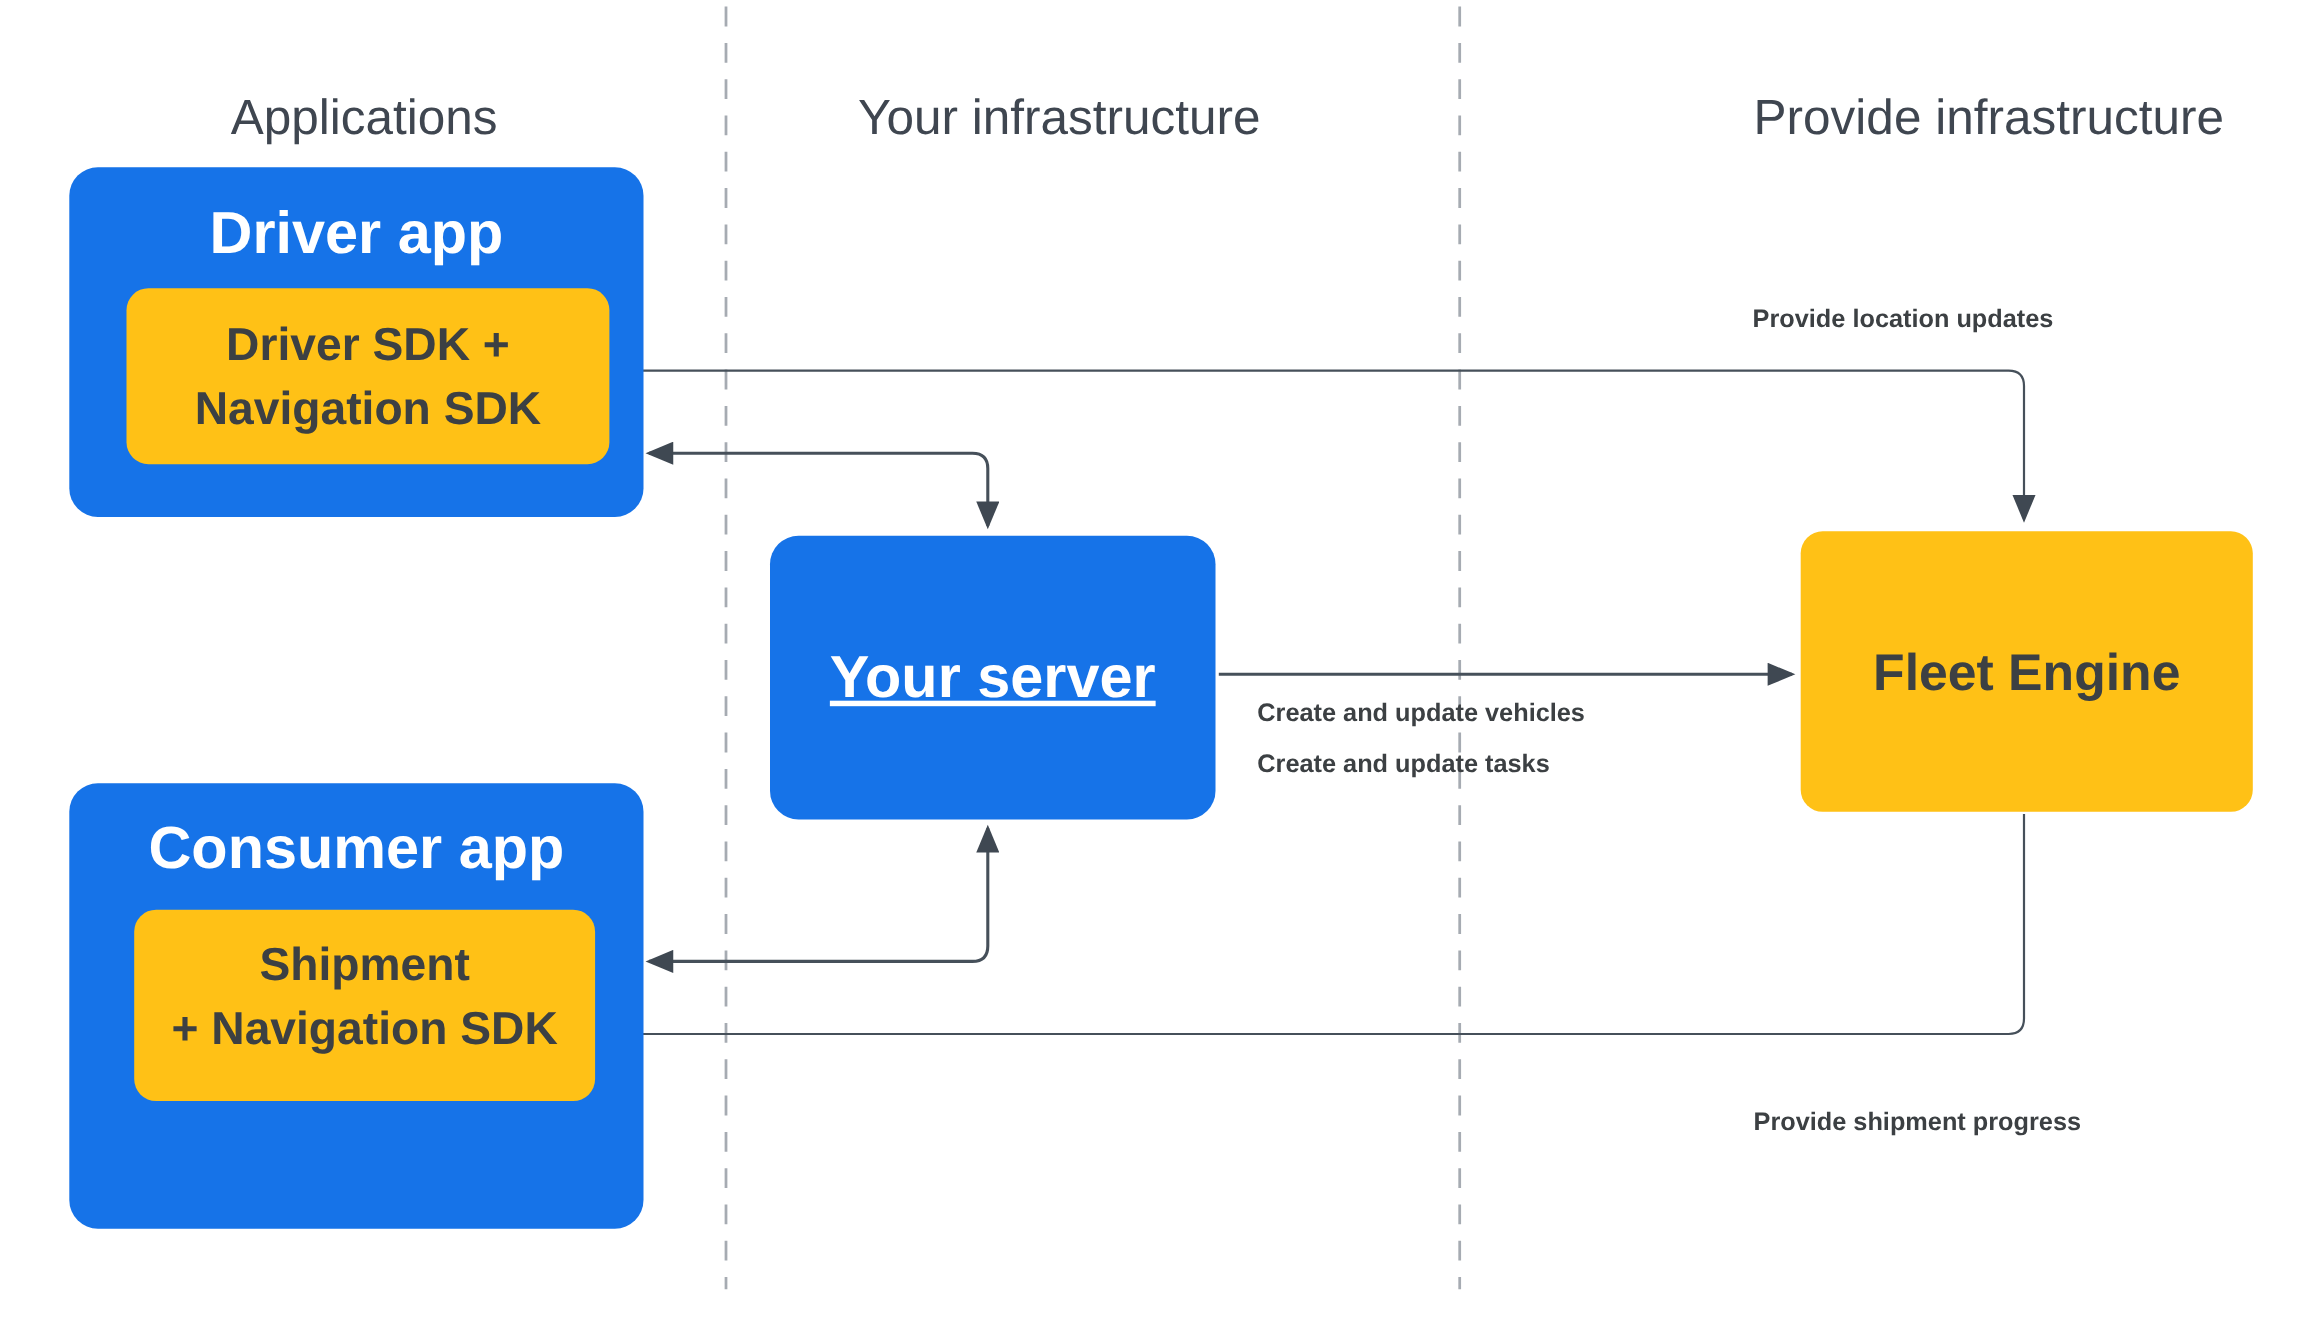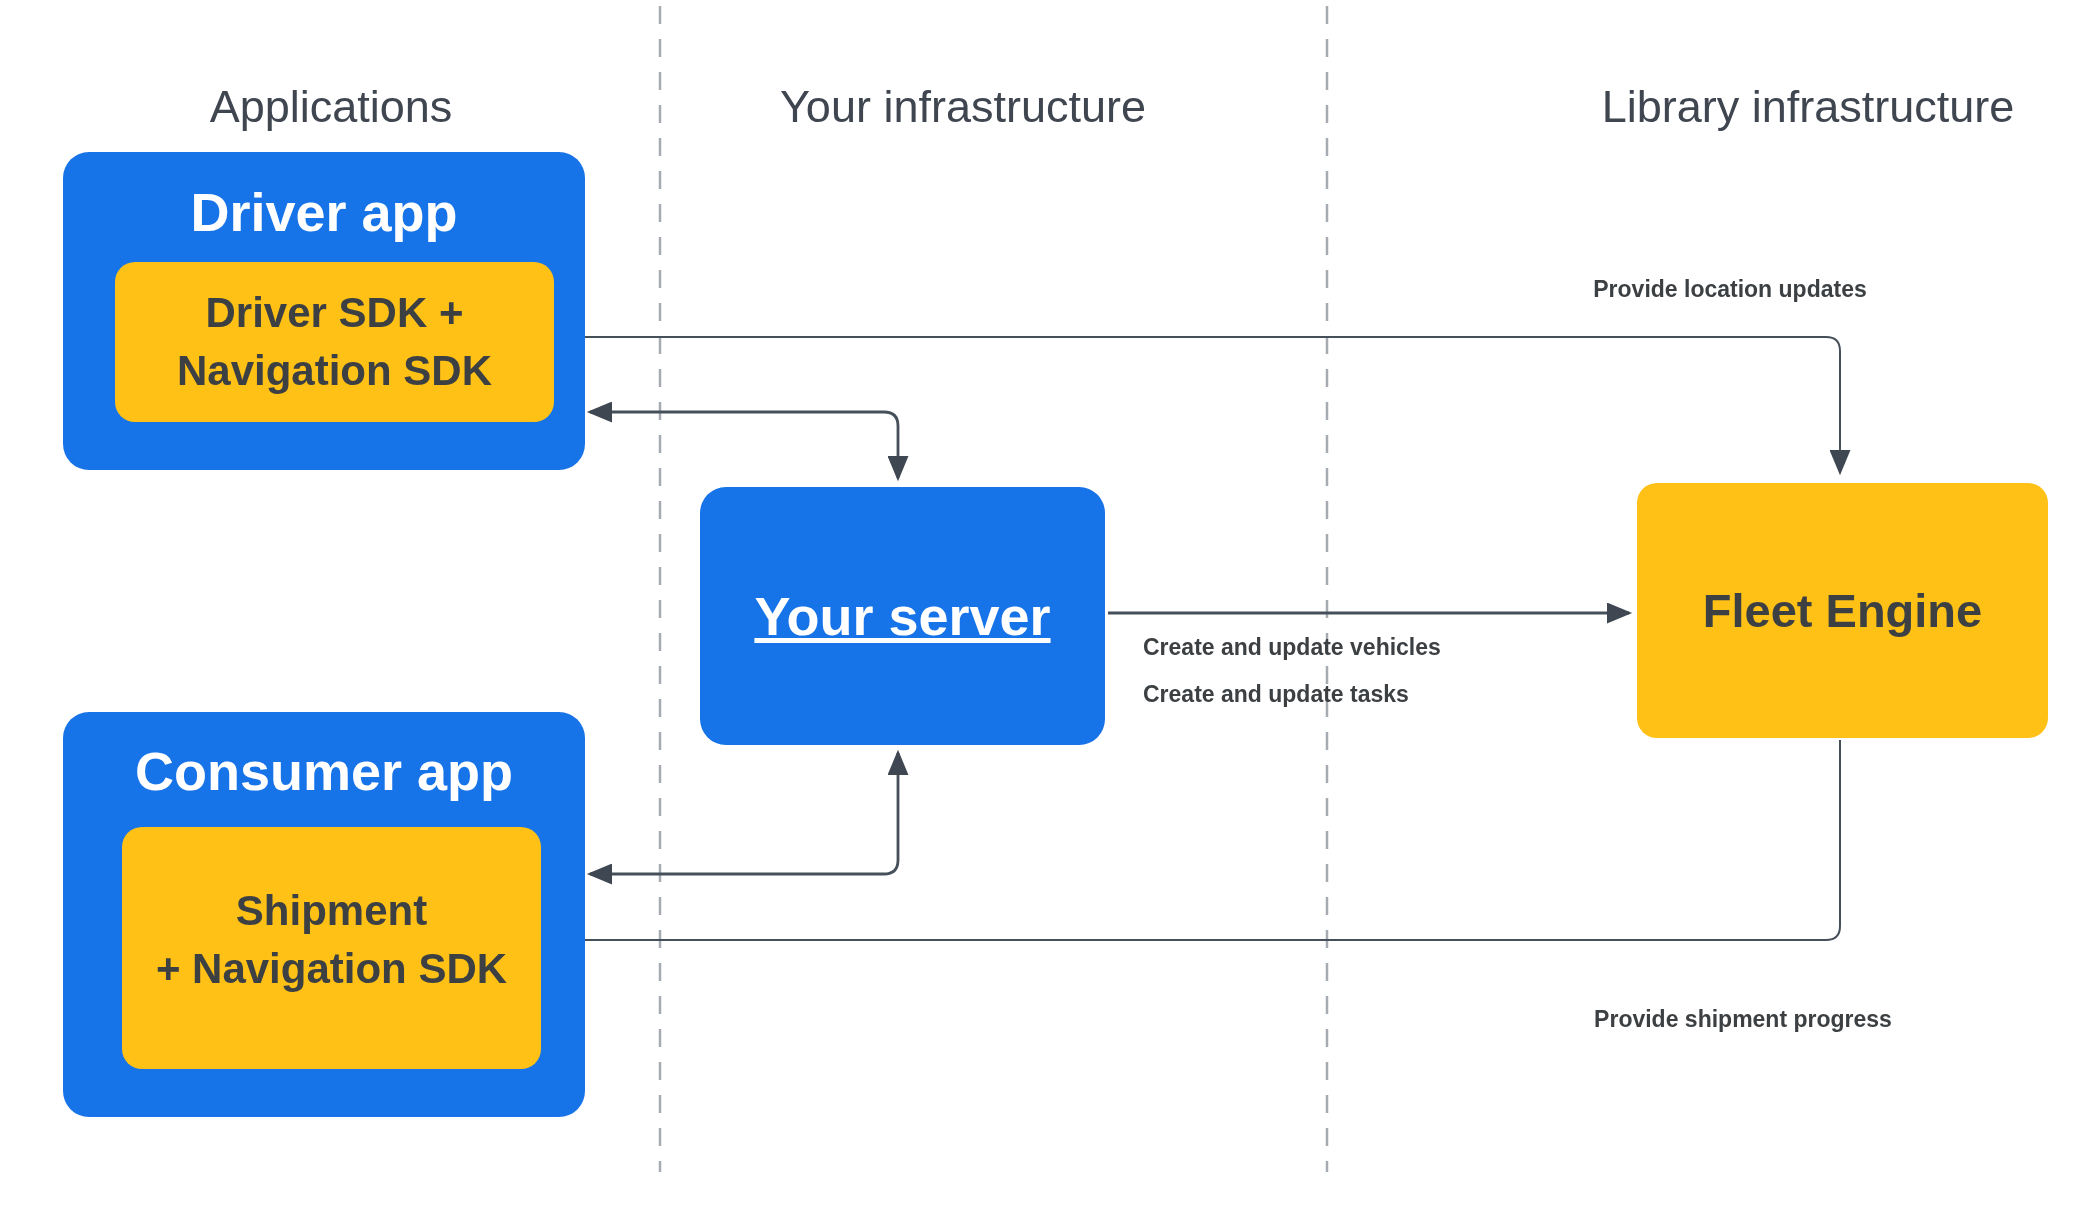--- a/index.html
+++ b/index.html
@@ -76,21 +76,21 @@
     line-height: 66px;
     white-space: nowrap;
   }
 
   .driver-app   { left: 63px;  top: 152px; width: 522px; height: 318px; }
   .driver-app .node-title { top: 27px; }
   .driver-sdk   { left: 115px; top: 262px; width: 439px; height: 160px; }
 
   .consumer-app { left: 63px;  top: 712px; width: 522px; height: 405px; }
   .consumer-app .node-title { top: 26px; }
-  .consumer-sdk { left: 122px; top: 827px; width: 419px; height: 242px; padding-bottom: 16px; }
+  .consumer-sdk { left: 122px; top: 827px; width: 419px; height: 174px; padding-bottom: 16px; }
 
   .your-server  { left: 700px; top: 487px; width: 405px; height: 258px;
                   display: flex; align-items: center; justify-content: center; }
   .your-server .big-label { font-size: 54px; font-weight: 700; color: var(--c-box-text-light); white-space: nowrap; text-decoration: underline; }
 
   .fleet-engine { left: 1637px; top: 483px; width: 411px; height: 255px; border-radius: 20px;
                   display: flex; align-items: center; justify-content: center; }
   .fleet-engine .big-label { font-size: 47px; font-weight: 700; color: var(--c-box-text-dark); white-space: nowrap; }
 
   .sdk-lines {
@@ -145,21 +145,21 @@
 
     <path class="edge" d="M 1108 613 H 1629" marker-end="url(#arrow)"></path>
 
     <path class="edge" d="M 590 874 H 884 Q 898 874 898 860 V 753" marker-start="url(#arrow)" marker-end="url(#arrow)"></path>
 
     <path class="edge thin" d="M 546 940 H 1826 Q 1840 940 1840 926 V 740" marker-start="url(#arrow)"></path>
   </svg>
 
   <div class="lane-header h2">Your infrastructure</div>
   <div class="lane-header h1">Applications</div>
-  <div class="lane-header h3">Library infrastructure</div>
+  <div class="lane-header h3">Provide infrastructure</div>
 
   <div class="node blue driver-app">
     <div class="node-title">Driver app</div>
   </div>
   <div class="node yellow driver-sdk">
     <div class="sdk-lines">
       <div class="sdk-line">Driver SDK +</div>
       <div class="sdk-line">Navigation SDK</div>
     </div>
   </div>

